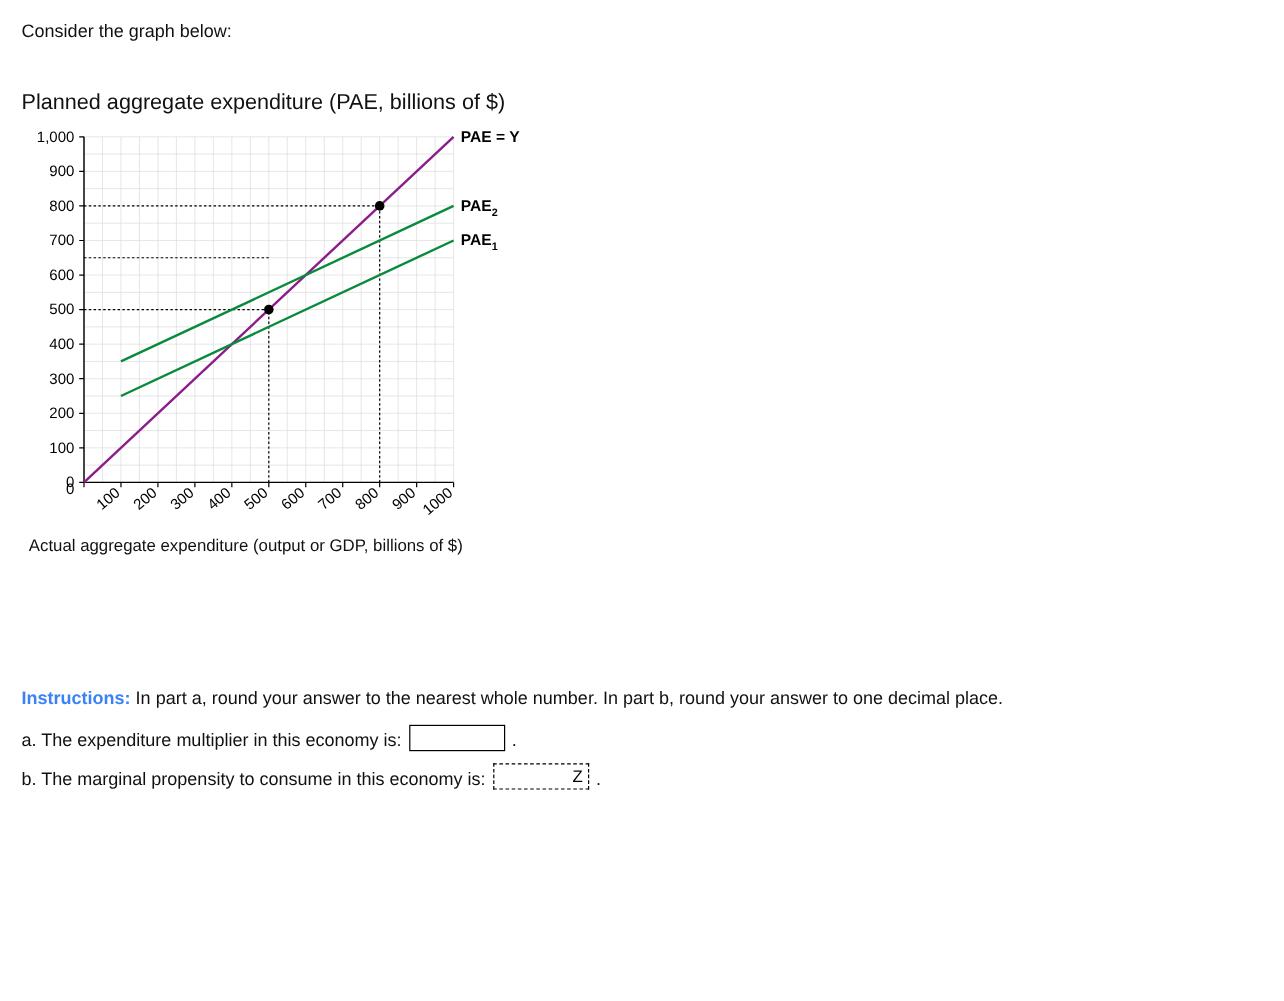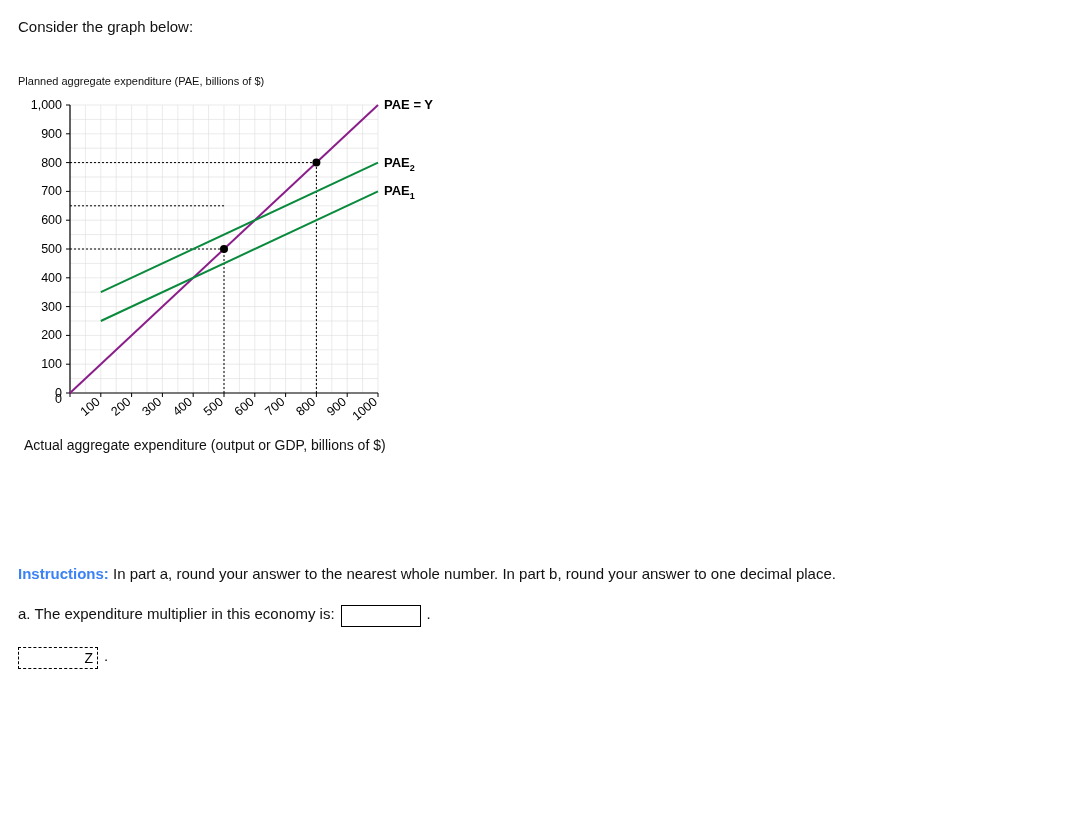--- a/index.html
+++ b/index.html
@@ -9,37 +9,37 @@
     margin: 0;
     padding: 18px;
     width: 1070px;
     box-sizing: border-box;
   }
   .chart-wrap {
     position: relative;
     margin-top: 10px;
   }
   .y-title {
-    font-size: 11px;
+    font-size: 18px;
     margin-bottom: 6px;
   }
   .x-title {
     font-size: 14px;
     margin-top: 10px;
   }
   svg { display:block; }
   .instr {
     margin-top: 110px;
     line-height: 1.45;
   }
   .instr-label { color: #3b82f6; font-weight: bold; }
   .qline {
-    margin-top: 20px;
+    margin-top: 10px;
     display: flex;
-    align-items: flex-start;
+    align-items: flex-end;
     gap: 6px;
     flex-wrap: wrap;
   }
   .answer-box {
     display:inline-block;
     width: 80px;
     height: 22px;
     border: 1px solid #000;
     box-sizing: border-box;
     font-family: inherit;
@@ -172,15 +172,16 @@
   <span class="instr-label">Instructions:</span><span> In part a, round your answer to the nearest whole number. In part b, round your answer to one decimal place.</span>
 </div>
 
 <div class="qline">
   <span>a. The expenditure multiplier in this economy is:</span>
   <input class="answer-box" type="text" style="">
   <span>.</span>
 </div>
 
 <div class="qline">
+  <span>b. The marginal propensity to consume in this economy is:</span>
   <input class="answer-box dashed" type="text" value="Z" style="">
   <span>.</span>
 </div>
 
 </body></html>

